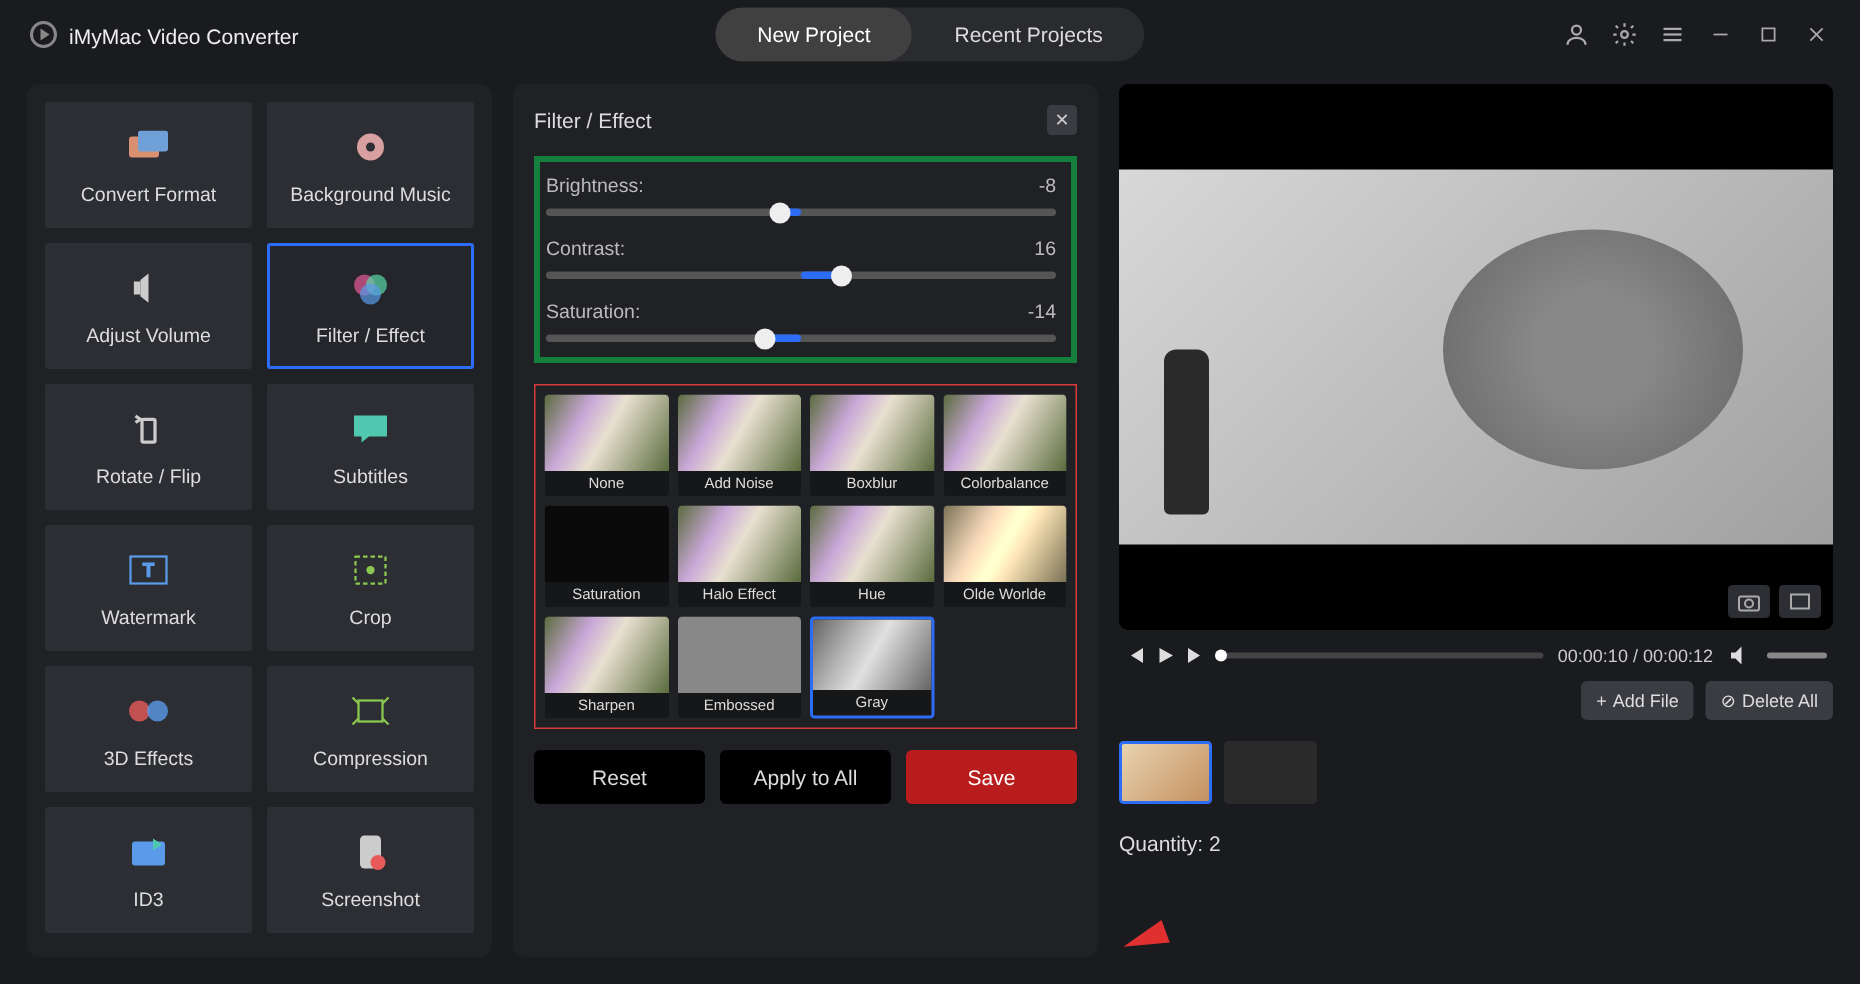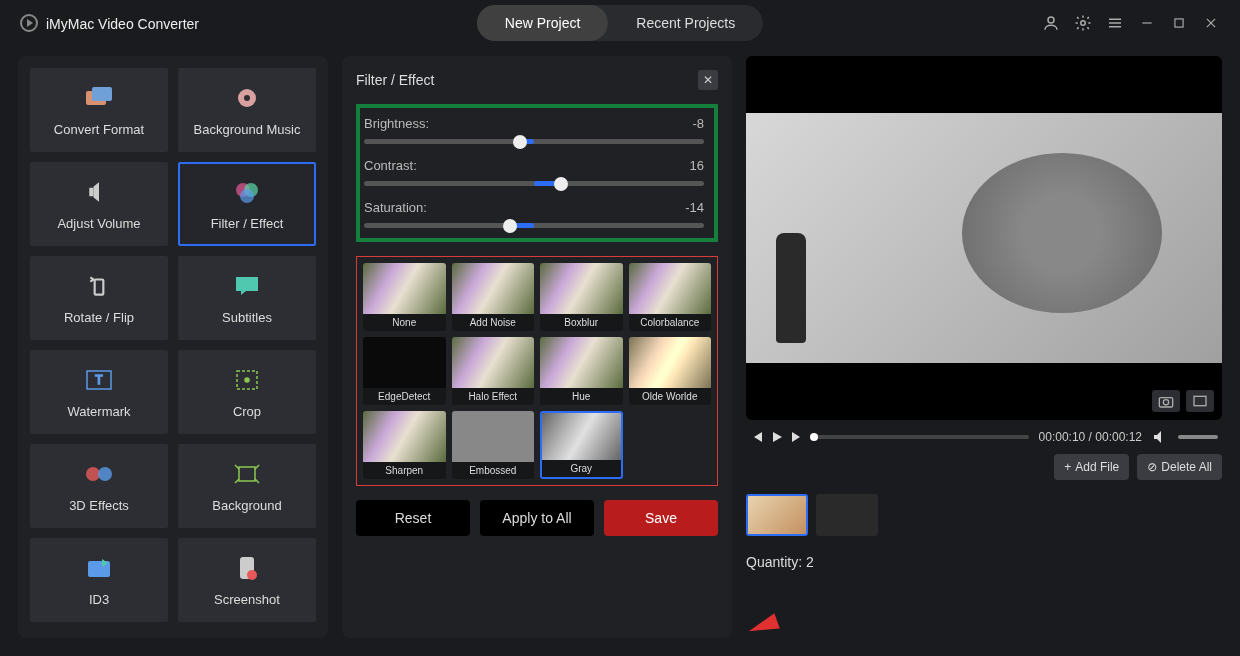--- a/index.html
+++ b/index.html
@@ -224,21 +224,21 @@
           </span>
         <span>3D Effects</span>
       </div>
       <div class="tool">
         <span class="tool-icon">
             <svg width="28" height="22" viewBox="0 0 28 22" fill="none" stroke="#8ac850" stroke-width="1.5">
               <rect x="6" y="4" width="16" height="14"></rect>
               <path d="M2 2l4 4M26 2l-4 4M2 20l4-4M26 20l-4-4"></path>
             </svg>
           </span>
-        <span>Background</span>
+        <span>Compression</span>
       </div>
       <div class="tool">
         <span class="tool-icon">
             <svg width="26" height="22" viewBox="0 0 26 22">
               <rect x="2" y="4" width="22" height="16" rx="2" fill="#5a9ae8"></rect>
               <path d="M16 2l6 4-6 4" fill="#50c8b0"></path>
             </svg>
           </span>
         <span>ID3</span>
       </div>
@@ -306,21 +306,21 @@
         <div class="fthumb">
             <div class="fthumb-img"></div>
             <div class="fthumb-label">Boxblur</div>
           </div>
         <div class="fthumb">
             <div class="fthumb-img"></div>
             <div class="fthumb-label">Colorbalance</div>
           </div>
         <div class="fthumb">
             <div class="fthumb-img dark"></div>
-            <div class="fthumb-label">EdgeDetect</div>
+            <div class="fthumb-label">Saturation</div>
           </div>
         <div class="fthumb">
             <div class="fthumb-img"></div>
             <div class="fthumb-label">Halo Effect</div>
           </div>
         <div class="fthumb">
             <div class="fthumb-img"></div>
             <div class="fthumb-label">Hue</div>
           </div>
         <div class="fthumb">

